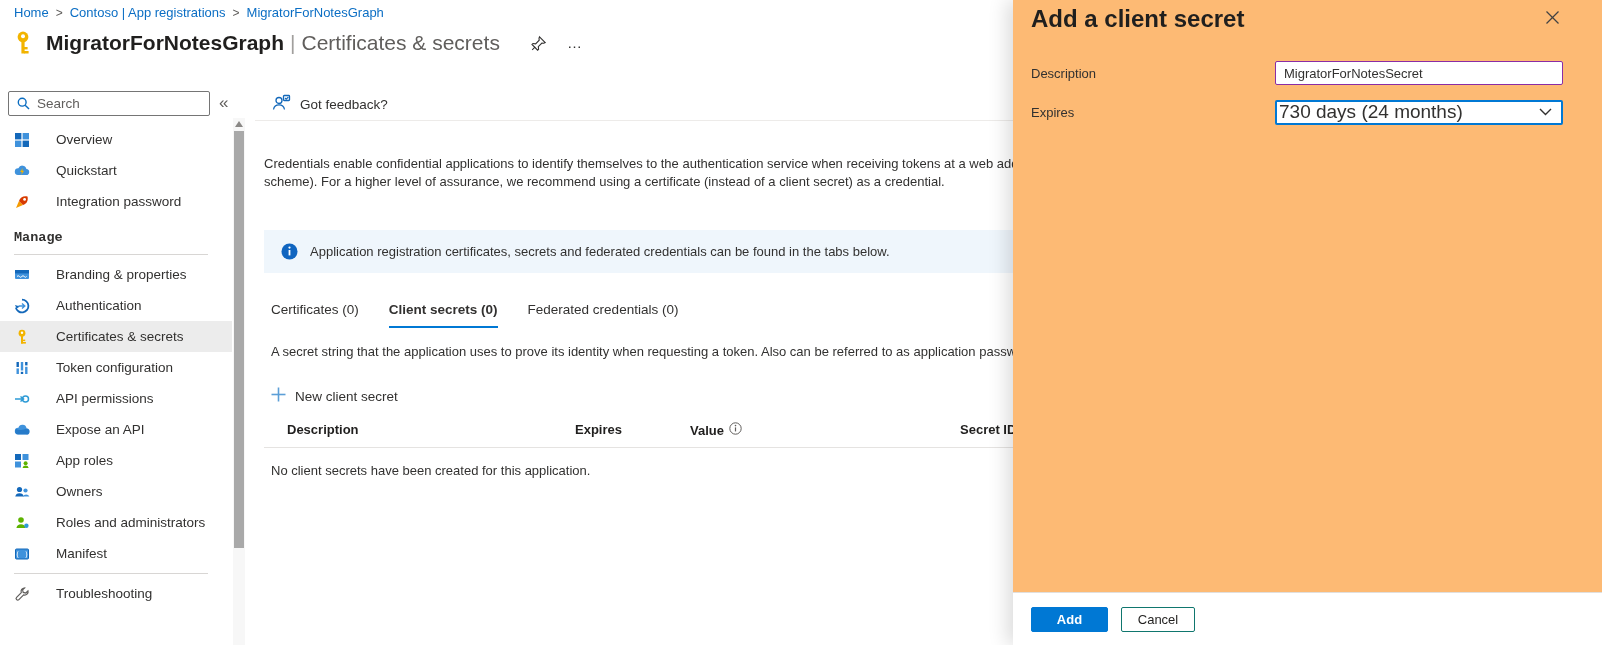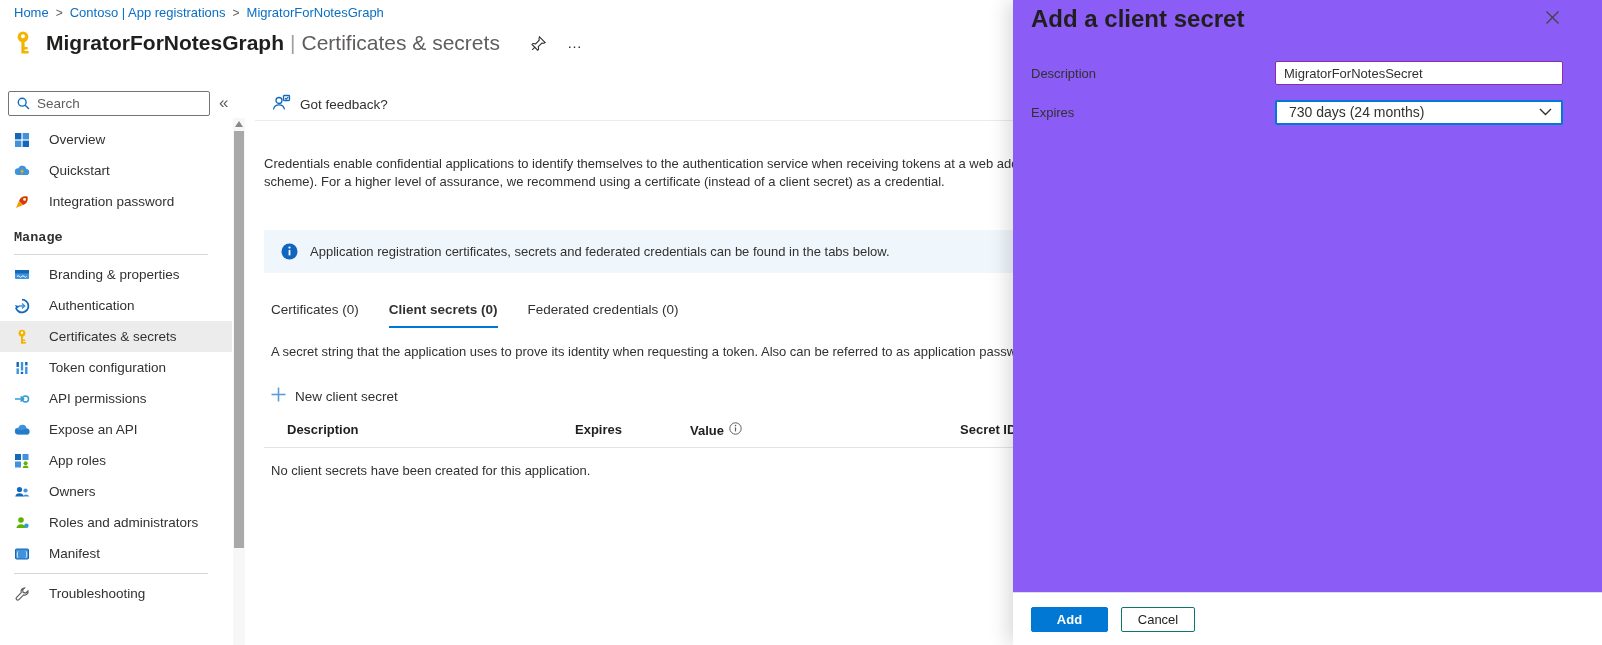--- a/index.html
+++ b/index.html
@@ -20,21 +20,21 @@
   .pin-btn { margin-left:30px; cursor:pointer; display:flex; }
   .more-btn { margin-left:20px; color:#323130; font-size:15px; letter-spacing:2px; cursor:pointer; line-height:10px; }
   
   .sidebar { position:absolute; left:0; top:85px; width:247px; height:560px; }
   .search-box { position:absolute; left:8px; top:6px; width:202px; height:25px; border:1px solid #757575; border-radius:2px; display:flex; align-items:center; background:#fff; }
   .search-box input { border:none; outline:none; flex:1; font-size:13.5px; font-family:inherit; color:#323130; min-width:0; }
   .search-box input::placeholder { color:#605e5c; }
   .search-glyph { margin:0 7px 0 8px; display:flex; }
   .collapse-btn { position:absolute; left:219px; top:8px; font-size:17px; color:#605e5c; cursor:pointer; }
   .nav { position:absolute; top:39px; left:0; width:232px; }
-  .nav-item { display:flex; align-items:center; height:31px; padding-left:14px; gap:19px; cursor:pointer; font-size:13.5px; color:#323130; }
+  .nav-item { display:flex; align-items:center; height:31px; padding-left:14px; gap:26px; cursor:pointer; font-size:13.5px; color:#323130; }
   .nav-item.selected { background:#ececec; }
   .nav-section-header { padding:13px 0 5px 14px; font-weight:700; font-size:13.5px; color:#323130;font-family:Liberation Mono, monospace; }
   .nav-divider { height:1px; background:#d8d6d4; margin:4px 24px 4px 14px; }
   .icon16 { width:16px; height:16px; flex:none; display:flex; }
   
   .side-scrollbar { position:absolute; left:233px; top:33px; width:12px; height:527px; background:#f7f7f7; }
   .scroll-up-arrow { position:absolute; top:3px; left:2px; width:0; height:0; border-left:4px solid transparent; border-right:4px solid transparent; border-bottom:6px solid #8a8886; cursor:pointer; }
   .scroll-thumb { position:absolute; top:13px; left:1px; width:10px; height:417px; background:#a9a9a9; cursor:pointer; }
   
   .main { position:absolute; left:255px; top:85px; right:0; bottom:0; }
@@ -52,30 +52,30 @@
   .new-secret { position:absolute; top:302px; left:16px; display:flex; align-items:center; gap:9px; cursor:pointer; font-size:13.5px; color:#323130; }
   .table-header { position:absolute; top:337px; left:0; right:0; height:20px; font-weight:700; font-size:13px; color:#201f1e; }
   .th { position:absolute; top:0; white-space:nowrap; }
   .th-description { left:32px; }
   .th-expires { left:320px; }
   .th-value { left:435px; display:flex; align-items:center; gap:5px; }
   .th-secretid { left:705px; }
   .table-divider { position:absolute; top:362px; left:9px; right:0; height:1px; background:#e5e3e1; }
   .empty-message { position:absolute; top:378px; left:16px; font-size:13px; color:#323130; }
   
-  .panel { position:absolute; left:1013px; top:0; width:589px; height:645px; background:#8b5cf6; box-shadow:-6px 0 18px rgba(0,0,0,0.14); }
+  .panel { position:absolute; left:1013px; top:0; width:589px; height:645px; background:#fdba74; box-shadow:-6px 0 18px rgba(0,0,0,0.14); }
   .panel-title { position:absolute; top:5px; left:18px; font-size:24px; font-weight:600; color:#201f1e; }
   .panel-close { position:absolute; top:10px; right:42px; cursor:pointer; display:flex; }
   .field-row { position:absolute; left:18px; right:38px; height:26px; display:flex; align-items:center; }
   .field-row.row-description { top:60px; }
   .field-row.row-expires { top:99px; }
   .field-label { width:244px; font-size:13px; color:#323130; }
   .text-field { width:288px; height:24px; border:1px solid #8a2da5; border-radius:2px; padding:0 8px; font-size:13px; font-family:inherit; color:#323130; outline:none; }
   .select-field { width:288px; height:25px; border:2px solid #0078d4; border-radius:2px; background:#fff; display:flex; align-items:center; cursor:pointer; position:relative; }
-  .select-field .select-value { padding-left:12px; font-size:14px; color:#323130; }
+  .select-field .select-value { padding-left:2px; font-size:19px; color:#323130; }
   .select-field .chevron { position:absolute; right:9px; display:flex; }
   .panel-footer { position:absolute; left:0; right:0; bottom:0; height:53px; border-top:1px solid #e1dfdd; display:flex; align-items:center; padding-left:18px; gap:13px; background:#fff; }
   .btn-add { width:77px; height:25px; background:#0078d4; color:#fff; border:1px solid #0078d4; border-radius:2px; font-size:13px; font-weight:700; font-family:inherit; cursor:pointer; }
   .btn-cancel { width:74px; height:25px; background:#fff; color:#201f1e; border:1px solid #0f766e; border-radius:2px; font-size:13px; font-family:inherit; cursor:pointer; }
 </style>
 </head>
 <body>
 
 <nav class="breadcrumb">
   <a>Home</a>

